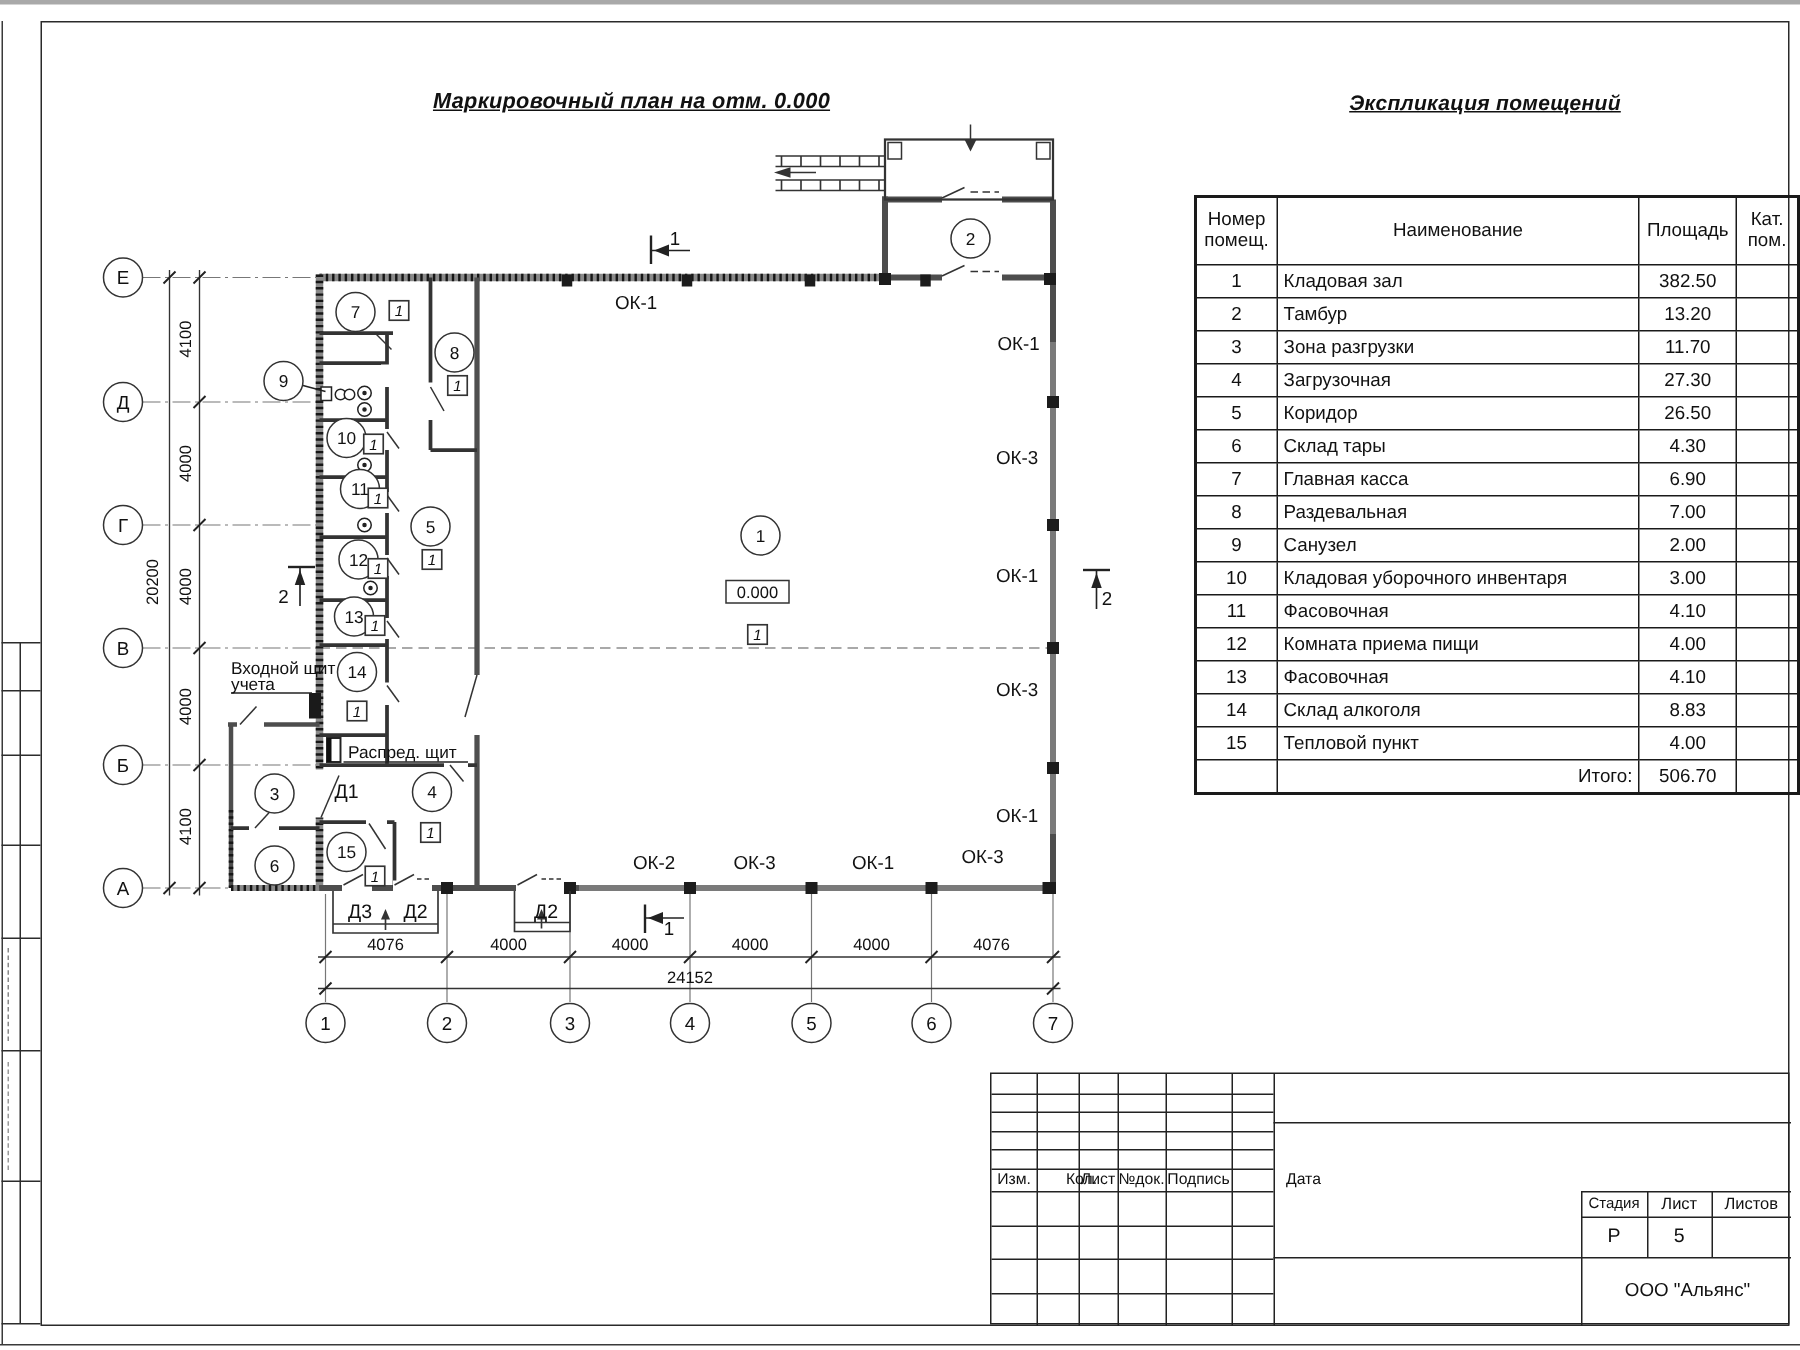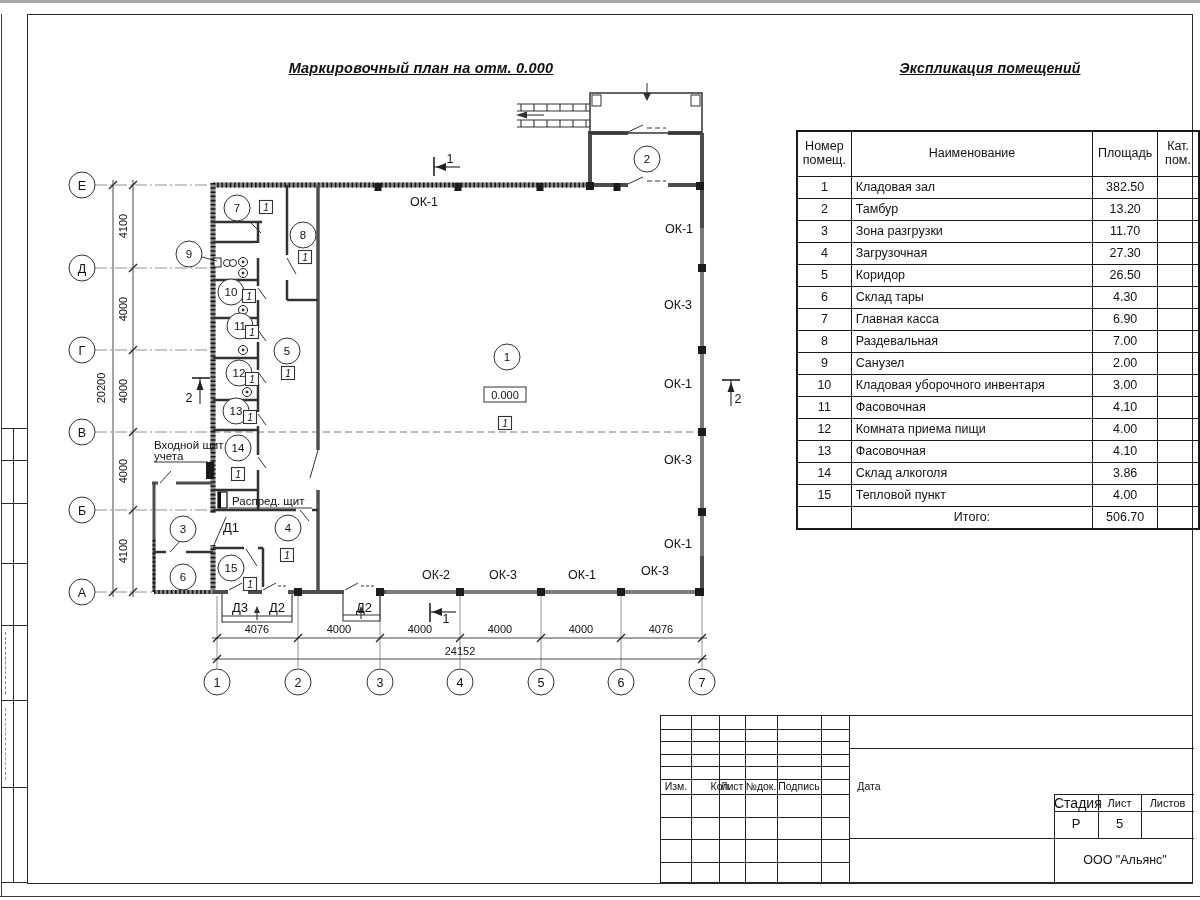--- a/index.html
+++ b/index.html
@@ -506,34 +506,34 @@
         </tr>
         <tr>
           <td class="c-num">13</td>
           <td class="c-name">Фасовочная</td>
           <td class="c-area">4.10</td>
           <td class="c-cat"></td>
         </tr>
         <tr>
           <td class="c-num">14</td>
           <td class="c-name">Склад алкоголя</td>
-          <td class="c-area">3.86</td>
+          <td class="c-area">8.83</td>
           <td class="c-cat"></td>
         </tr>
         <tr>
           <td class="c-num">15</td>
           <td class="c-name">Тепловой пункт</td>
           <td class="c-area">4.00</td>
           <td class="c-cat"></td>
         </tr>
       </tbody>
     <tbody>
       <tr>
         <td class="c-num"></td>
-        <td class="c-name" style="text-align:center;margin-top:20px;">Итого:</td>
+        <td class="c-name" style="text-align:right;margin-top:20px;">Итого:</td>
         <td class="c-area">506.70</td>
         <td class="c-cat"></td>
       </tr>
     </tbody>
   </table>
 
   <div id="tblock" class="abs">
     <div class="vline" style="left:30px;top:0;height:168px;"></div>
     <div class="vline" style="left:58px;top:0;height:168px;"></div>
     <div class="vline" style="left:84px;top:0;height:168px;"></div>
@@ -557,21 +557,21 @@
     <div class="hline" style="left:393px;top:78px;width:140px;"></div>
     <div class="hline" style="left:393px;top:95px;width:140px;"></div>
 
     <div class="tb-label" style="left:0;top:63px;width:30px;">Изм.</div>
     <div class="tb-label" style="left:30px;top:63px;width:28px;margin-left:16px;">Кол.</div>
     <div class="tb-label" style="left:58px;top:63px;width:26px;">Лист</div>
     <div class="tb-label" style="left:84px;top:63px;width:32px;">№док.</div>
     <div class="tb-label" style="left:116px;top:63px;width:44px;">Подпись</div>
     <div class="tb-label" style="left:160px;top:63px;width:28px;padding-left:34px;">Дата</div>
 
-    <div class="tb-label" style="left:393px;top:79px;width:44px;font-size:14px;line-height:16px;text-align:center;">Стадия</div>
+    <div class="tb-label" style="left:393px;top:79px;width:44px;font-size:10px;line-height:16px;text-align:center;">Стадия</div>
     <div class="tb-label" style="left:437px;top:79px;width:43px;font-size:11px;line-height:16px;">Лист</div>
     <div class="tb-label" style="left:480px;top:79px;width:53px;font-size:11px;line-height:16px;">Листов</div>
     <div class="tb-val" style="left:393px;top:100px;width:44px;">Р</div>
     <div class="tb-val" style="left:437px;top:100px;width:43px;">5</div>
     <div class="tb-val" style="left:480px;top:100px;width:53px;"></div>
 
     <div class="tb-doc" style="left:395px;top:136px;width:138px;font-size:12.5px;">ООО "Альянс"</div>
   </div>
 
 </div>

